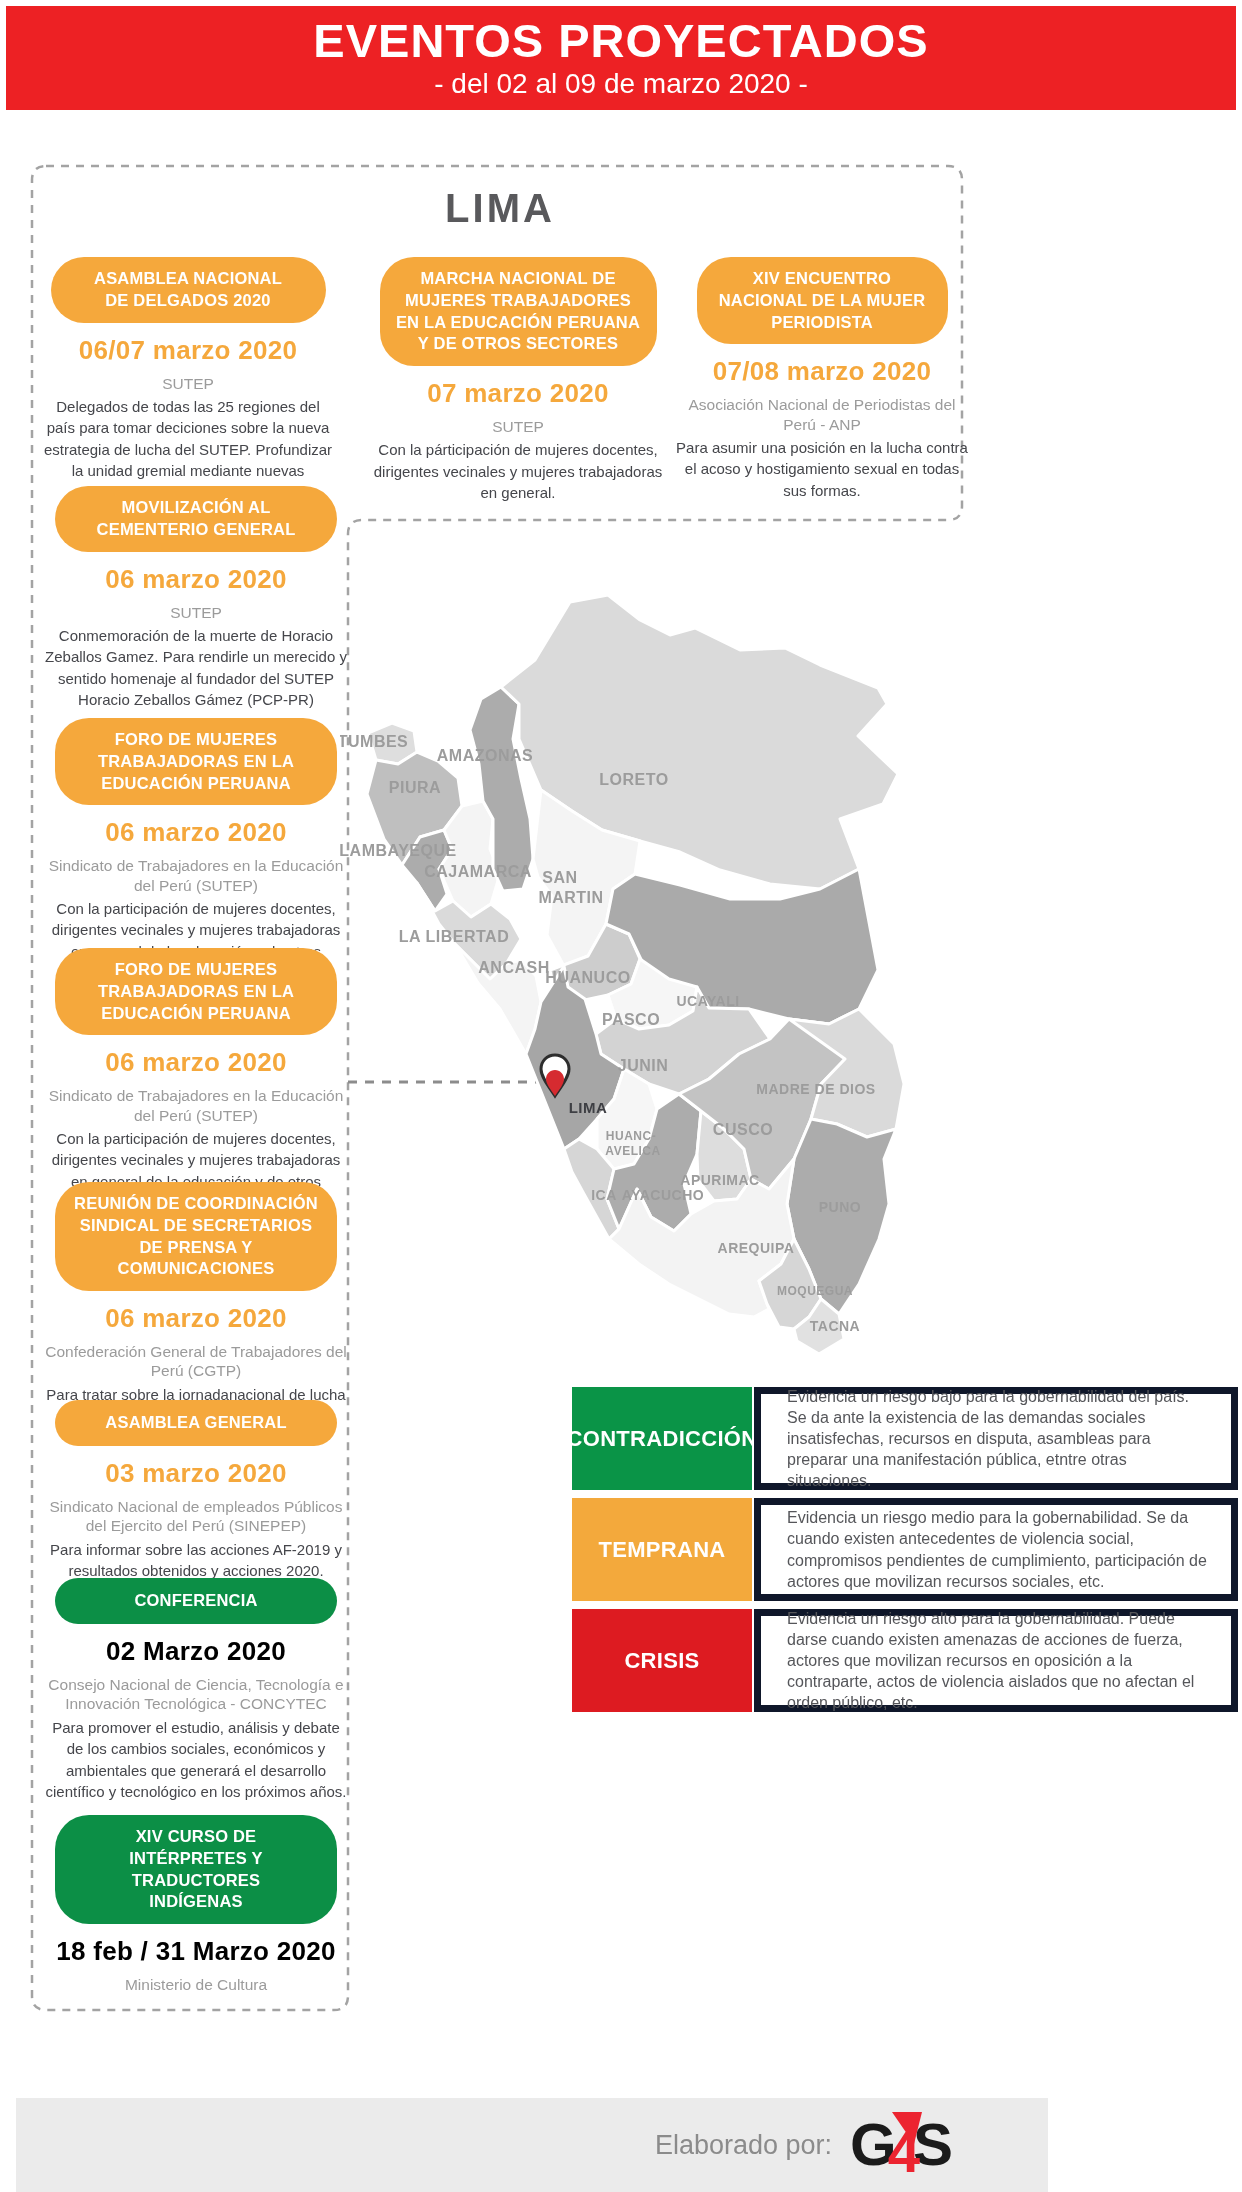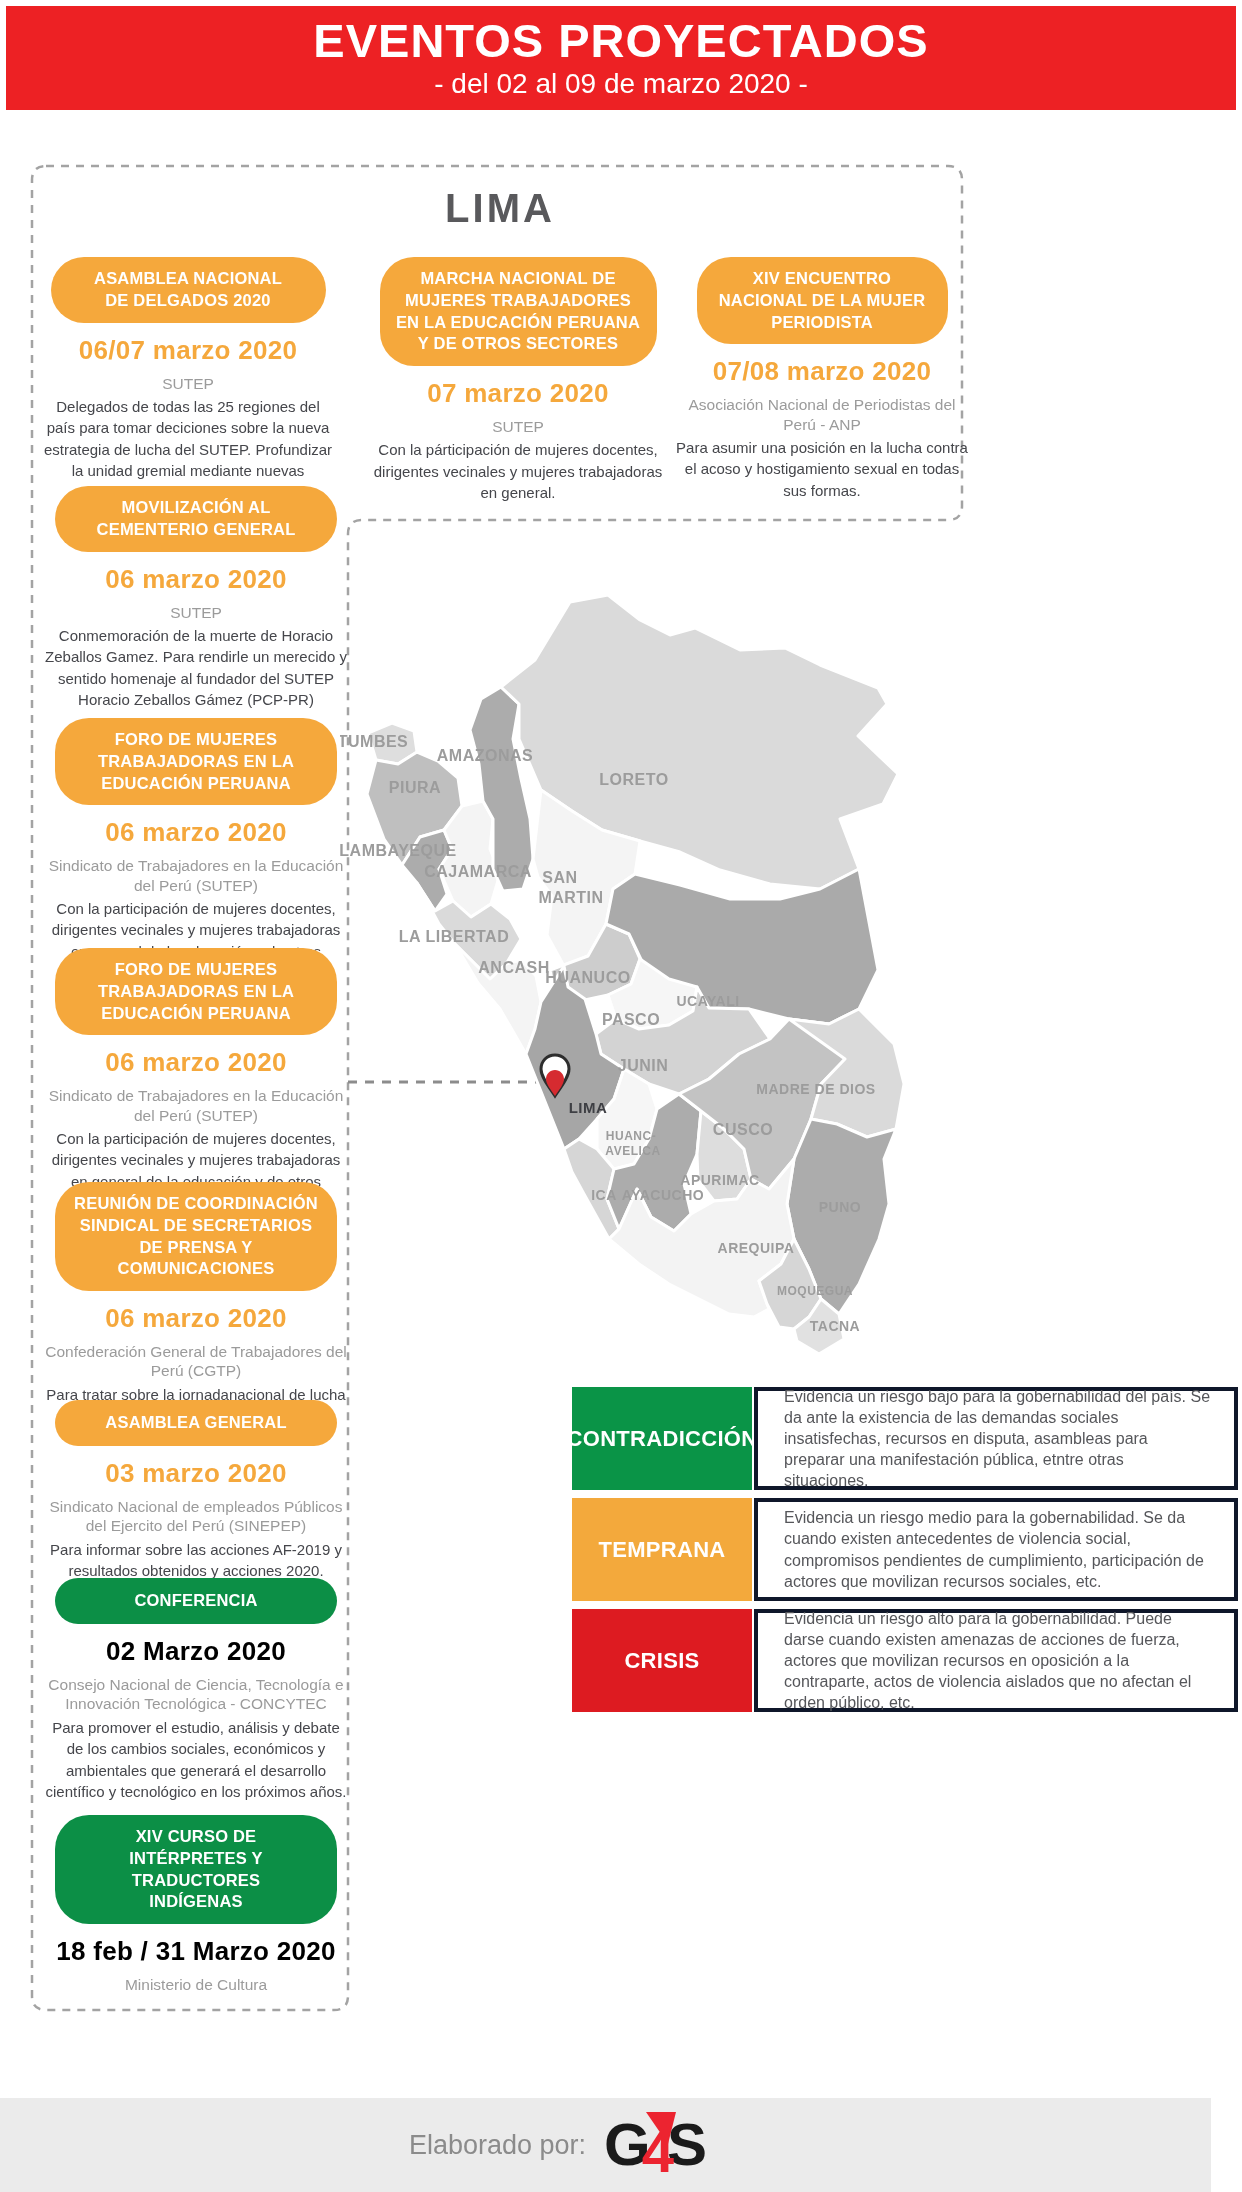--- a/index.html
+++ b/index.html
@@ -38,25 +38,25 @@
   .mlabel{fill:#9C9C9C;font-weight:bold;font-size:16px;letter-spacing:.5px;text-anchor:middle;}
   .mlabel.md{font-size:14px;} .mlabel.xs{font-size:12px;}
   .mlabel.lima{fill:#3E3F44;font-size:15px;}
   
   .legend-row{position:absolute;z-index:2;left:566px;width:672px;height:103px;}
   .legend-color{position:absolute;left:0;top:0;width:180px;height:103px;
                 display:flex;align-items:center;justify-content:center;margin-left:6px;}
   .legend-color span{color:#fff;font-weight:bold;font-size:22px;letter-spacing:.3px;}
   .lg-green{background:#0A9447;} .lg-orange{background:#F3A93C;} .lg-red{background:#DD1B21;}
   .legend-text{position:absolute;left:188px;top:0;width:484px;height:103px;background:#fff;
-               border:4px solid #0f172a;box-sizing:border-box;display:flex;align-items:center;}
+               border:7px solid #0f172a;box-sizing:border-box;display:flex;align-items:center;}
   .legend-text p{margin:0;padding:0 22px 0 26px;font-size:16px;line-height:1.32;color:#55565A;}
   
-  .footer{position:absolute;left:0;top:2098px;width:1211px;height:94px;background:#EBEBEB;
-          display:flex;align-items:center;justify-content:center;padding-right:100px;box-sizing:border-box;}
+  .footer{position:absolute;left:16px;top:2098px;width:1032px;height:94px;background:#EBEBEB;
+          display:flex;align-items:center;justify-content:flex-end;padding-right:100px;box-sizing:border-box;}
   .footer .elab{color:#8B8B8B;font-size:27px;margin-right:18px;}
   .logo{position:relative;display:flex;align-items:center;height:70px;}
   .logo-wedge{position:absolute;left:38px;top:2px;width:0;height:0;
               border-left:30px solid transparent;border-top:32px solid #EC2430;transform:skewX(-14deg);}
   .lg{font-weight:bold;font-size:60px;line-height:1;color:#1B1B1B;letter-spacing:-5px;position:relative;}
   .lg.four{color:#EC2430;z-index:2;margin:0 -2px 0 -4px;top:7px;font-size:58px;}
 </style>
 </head>
 <body>
 

